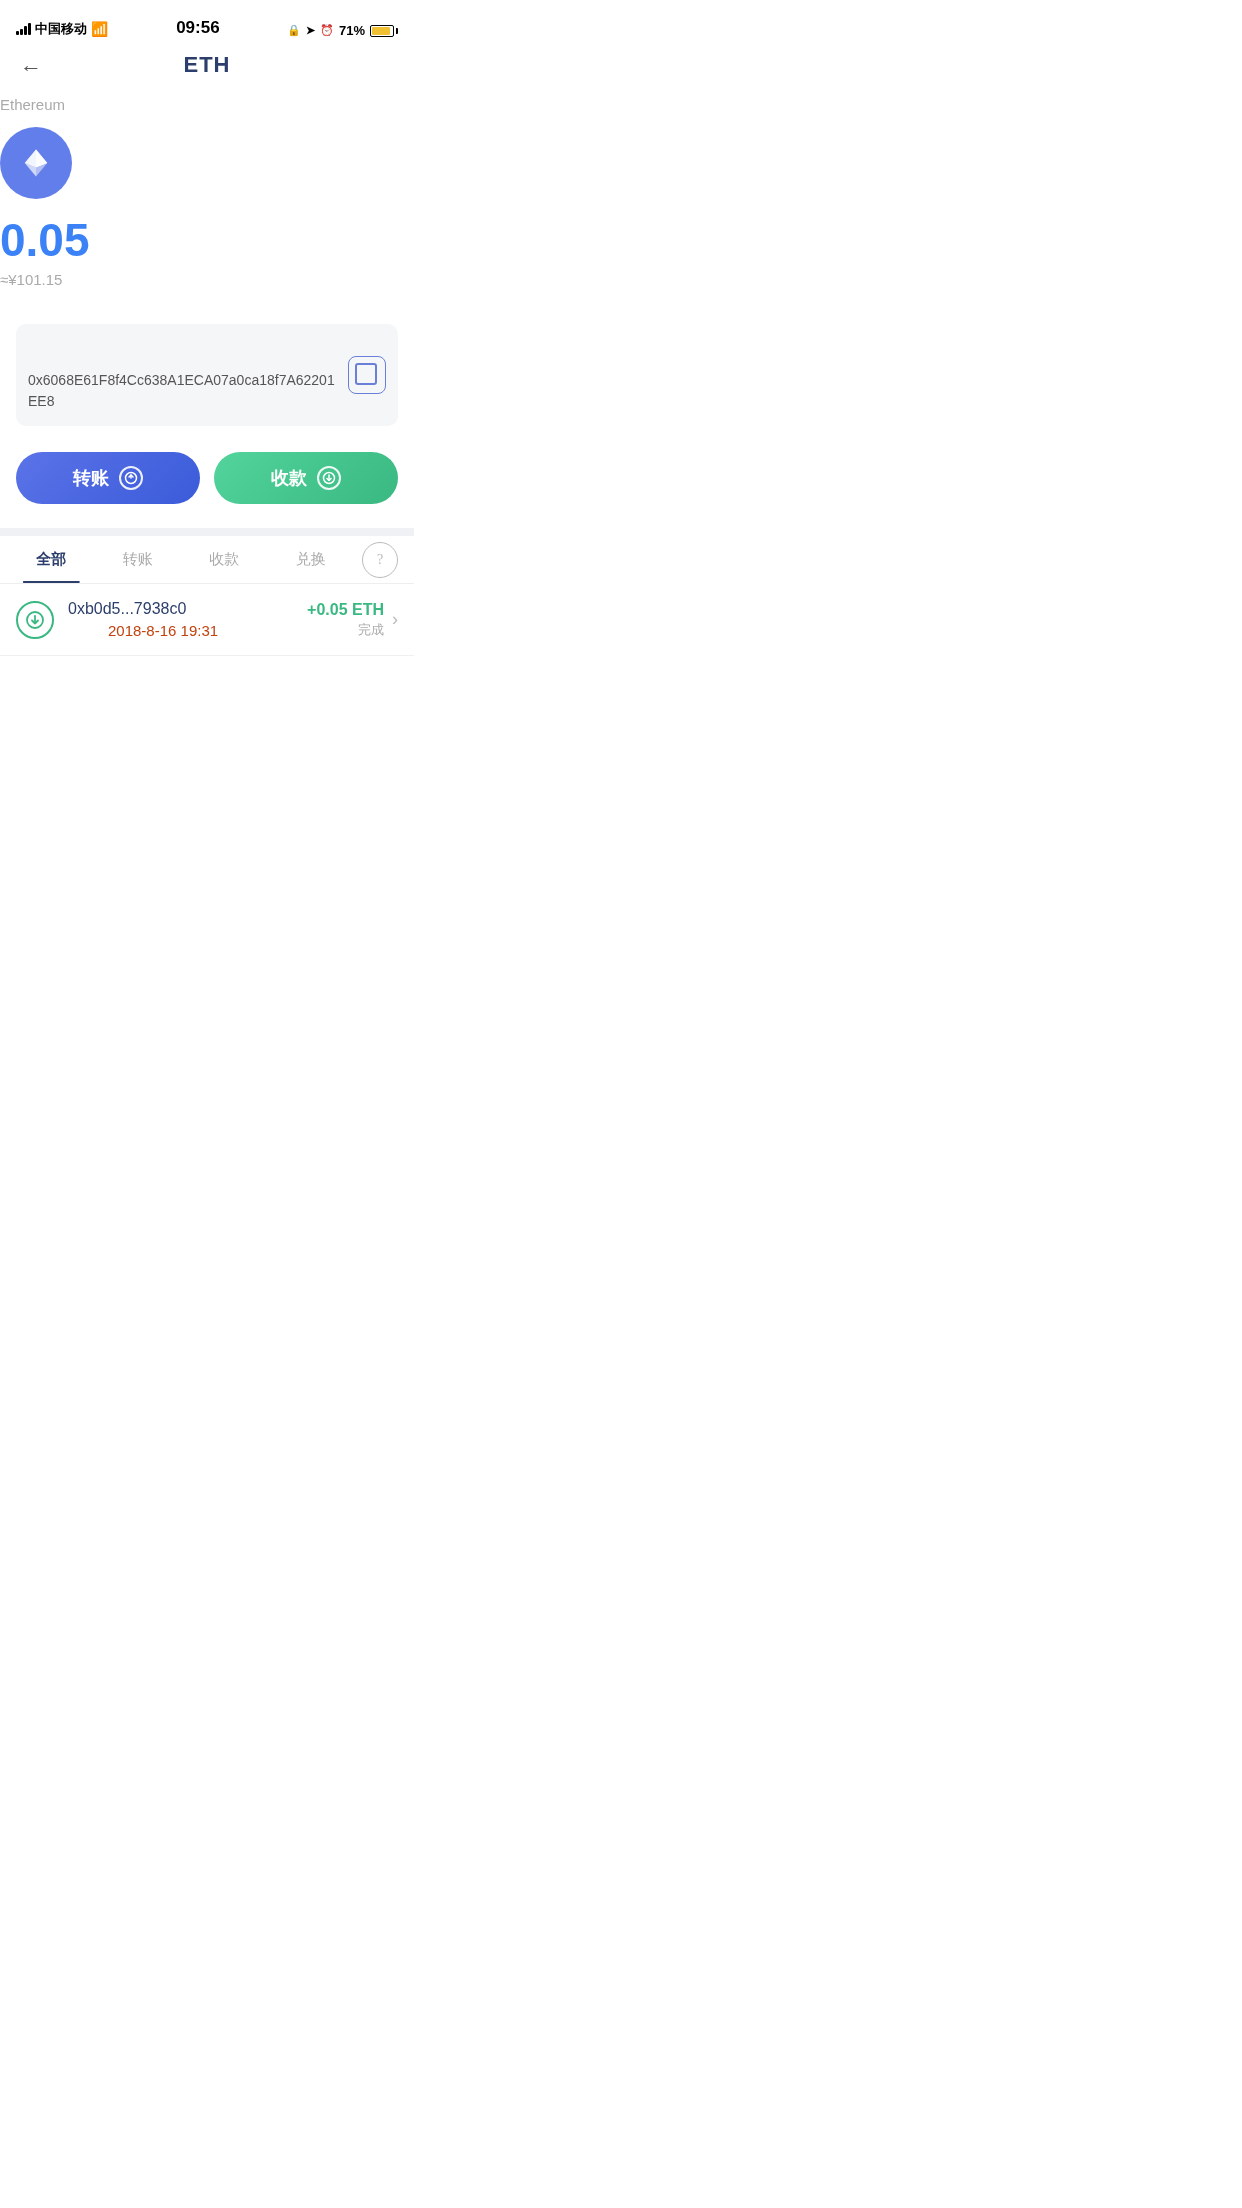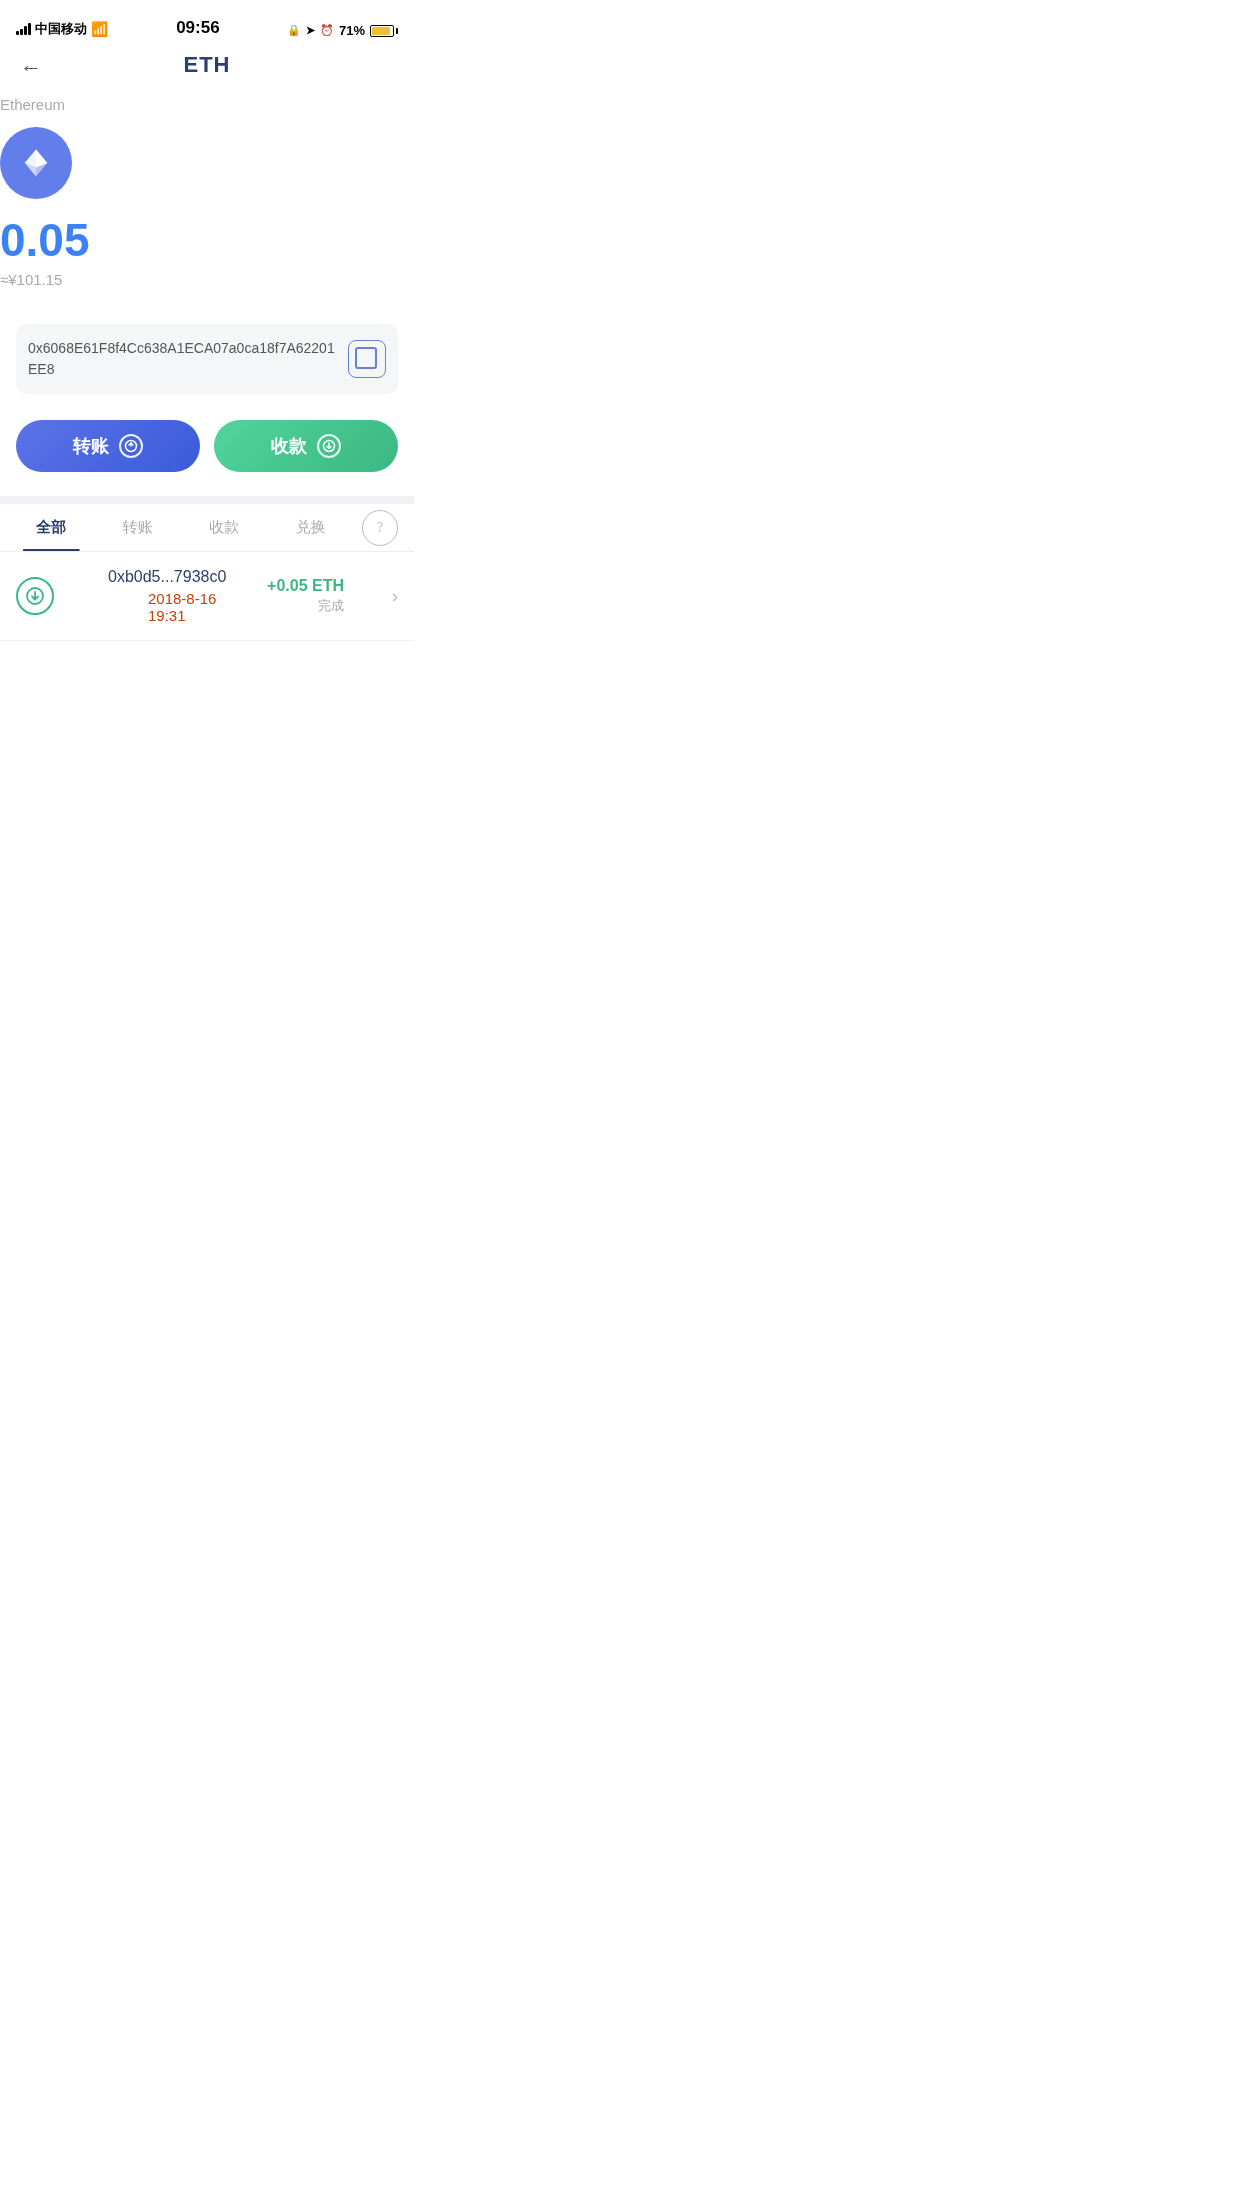--- a/index.html
+++ b/index.html
@@ -148,20 +148,21 @@
       background: #f5f6f8;
       border-radius: 10px;
       padding: 14px 12px;
     }
     .address-text {
       flex: 1;
       font-size: 14px;
       color: #555;
       word-break: break-all;
       line-height: 1.5;
+      margin-top: 32px;
     }
     .copy-btn {
       margin-left: 10px;
       width: 38px;
       height: 38px;
       border-radius: 8px;
       border: 1.5px solid #6a7fd8;
       display: flex;
       align-items: center;
       justify-content: center;
@@ -290,21 +291,20 @@
     
     .tx-list {
       padding: 0;
     }
     .tx-item {
       display: flex;
       align-items: center;
       padding: 16px 16px;
       border-bottom: 1px solid #f0f0f0;
       cursor: pointer;
-      gap: 40px;
     }
     .tx-icon {
       width: 38px;
       height: 38px;
       border-radius: 50%;
       border: 2px solid #3ab882;
       display: flex;
       align-items: center;
       justify-content: center;
       margin-right: 14px;

